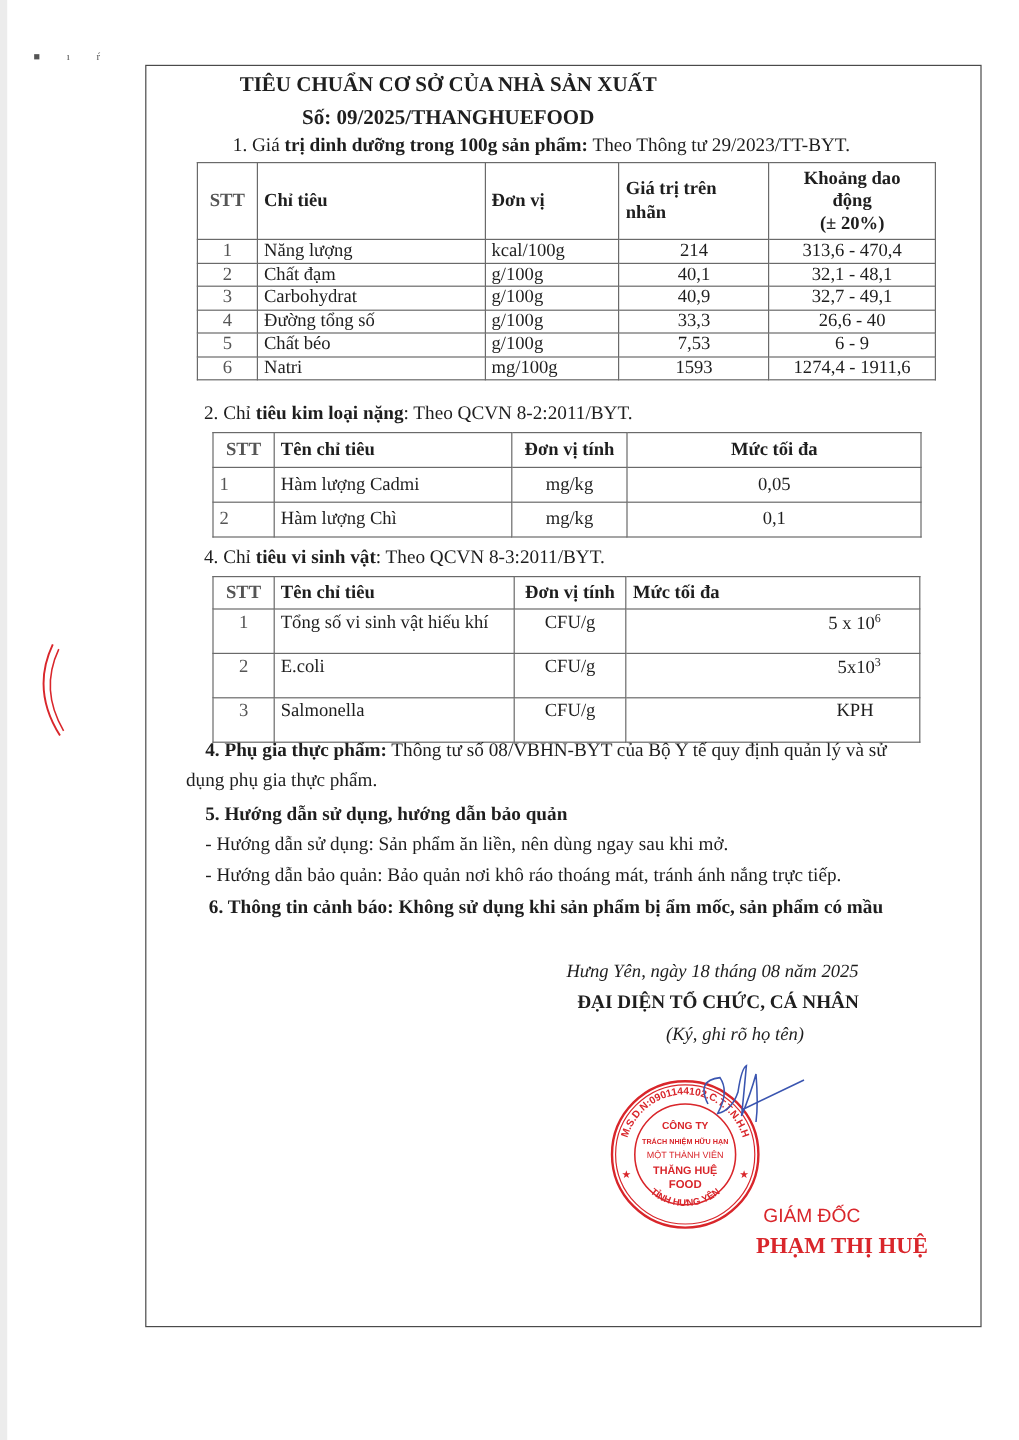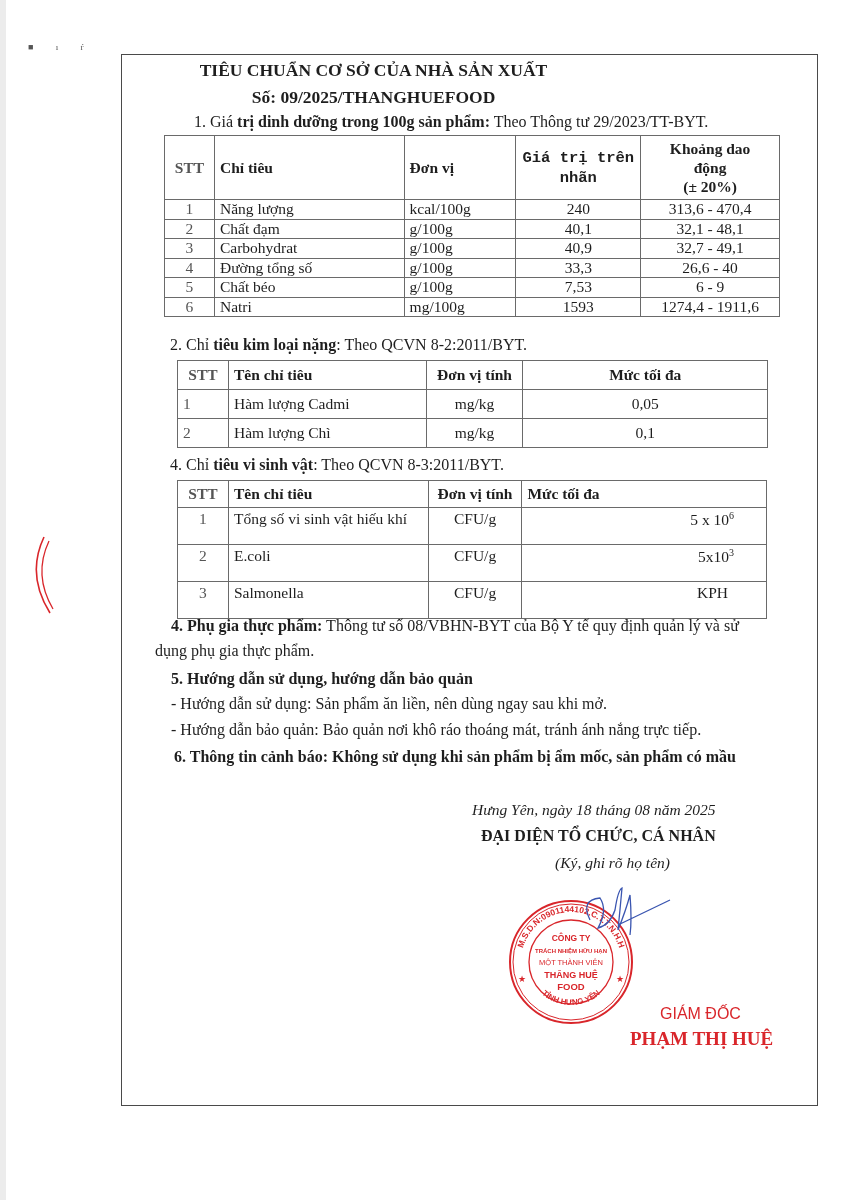--- a/index.html
+++ b/index.html
@@ -25,21 +25,21 @@
   .t1 td { height: 18.5px; line-height: 18px; }
   .t2 th, .t2 td { height: 28px; }
   .t3 th { height: 26px; }
   .t3 td { height: 34px; vertical-align: top; padding-top: 2px; }
   .t3 td.r { text-align: right; padding-right: 32px; }
   .t3 td.r2 { text-align: right; padding-right: 38px; }
   .para { left: 155px; width: 660px; font-size: 16px; line-height: 25px; }
   .italic { font-style: italic; }
   .stamp { position: absolute; left: 508px; top: 899px; width: 126px; height: 126px; }
   .left-arc { position: absolute; left: 30px; top: 535px; width: 30px; height: 80px; }
-  .gd { font-family: "Liberation Sans", "DejaVu Sans", sans-serif; color: #d9262b; font-size: 16px; margin-left: 24px; }
+  .gd { font-family: "Liberation Sans", "DejaVu Sans", sans-serif; color: #d9262b; font-size: 16px; }
   .name { color: #d9262b; font-weight: bold; font-size: 19px; }
 </style>
 </head>
 <body>
 
 <div class="scan-edge"></div>
 <div class="specks">■ ı ŕ</div>
 
 <svg class="left-arc" viewBox="0 0 30 80">
   <path d="M14 2 Q-4 40 20 78" stroke="#d9262b" stroke-width="1.6" fill="none"></path>
@@ -61,35 +61,35 @@
       <col style="width:190px">
       <col style="width:112px">
       <col style="width:125px">
       <col style="width:139px">
     </colgroup>
   <tbody>
       <tr style="height:64px;">
     <th class="stt">STT</th>
     <th style="text-align:left;">Chỉ tiêu</th>
     <th style="text-align:left;">Đơn vị</th>
-    <th style="text-align:center; line-height:20px;font-family:Liberation Mono, monospace;">
+    <th style="text-align:left; line-height:20px;">
       <span>Giá trị trên</span><br>
       <span>nhãn</span>
     </th>
     <th class="c" style="line-height:19px;">
       <span>Khoảng dao</span><br>
       <span>động</span><br>
       <span>(± 20%)</span>
     </th>
   </tr>
   <tr>
     <td class="stt">1</td>
     <td>Năng lượng</td>
     <td>kcal/100g</td>
-    <td class="c">240</td>
+    <td class="c">214</td>
     <td class="c">313,6 - 470,4</td>
   </tr>
   <tr>
     <td class="stt">2</td>
     <td>Chất đạm</td>
     <td>g/100g</td>
     <td class="c">40,1</td>
     <td class="c">32,1 - 48,1</td>
   </tr>
   <tr>

